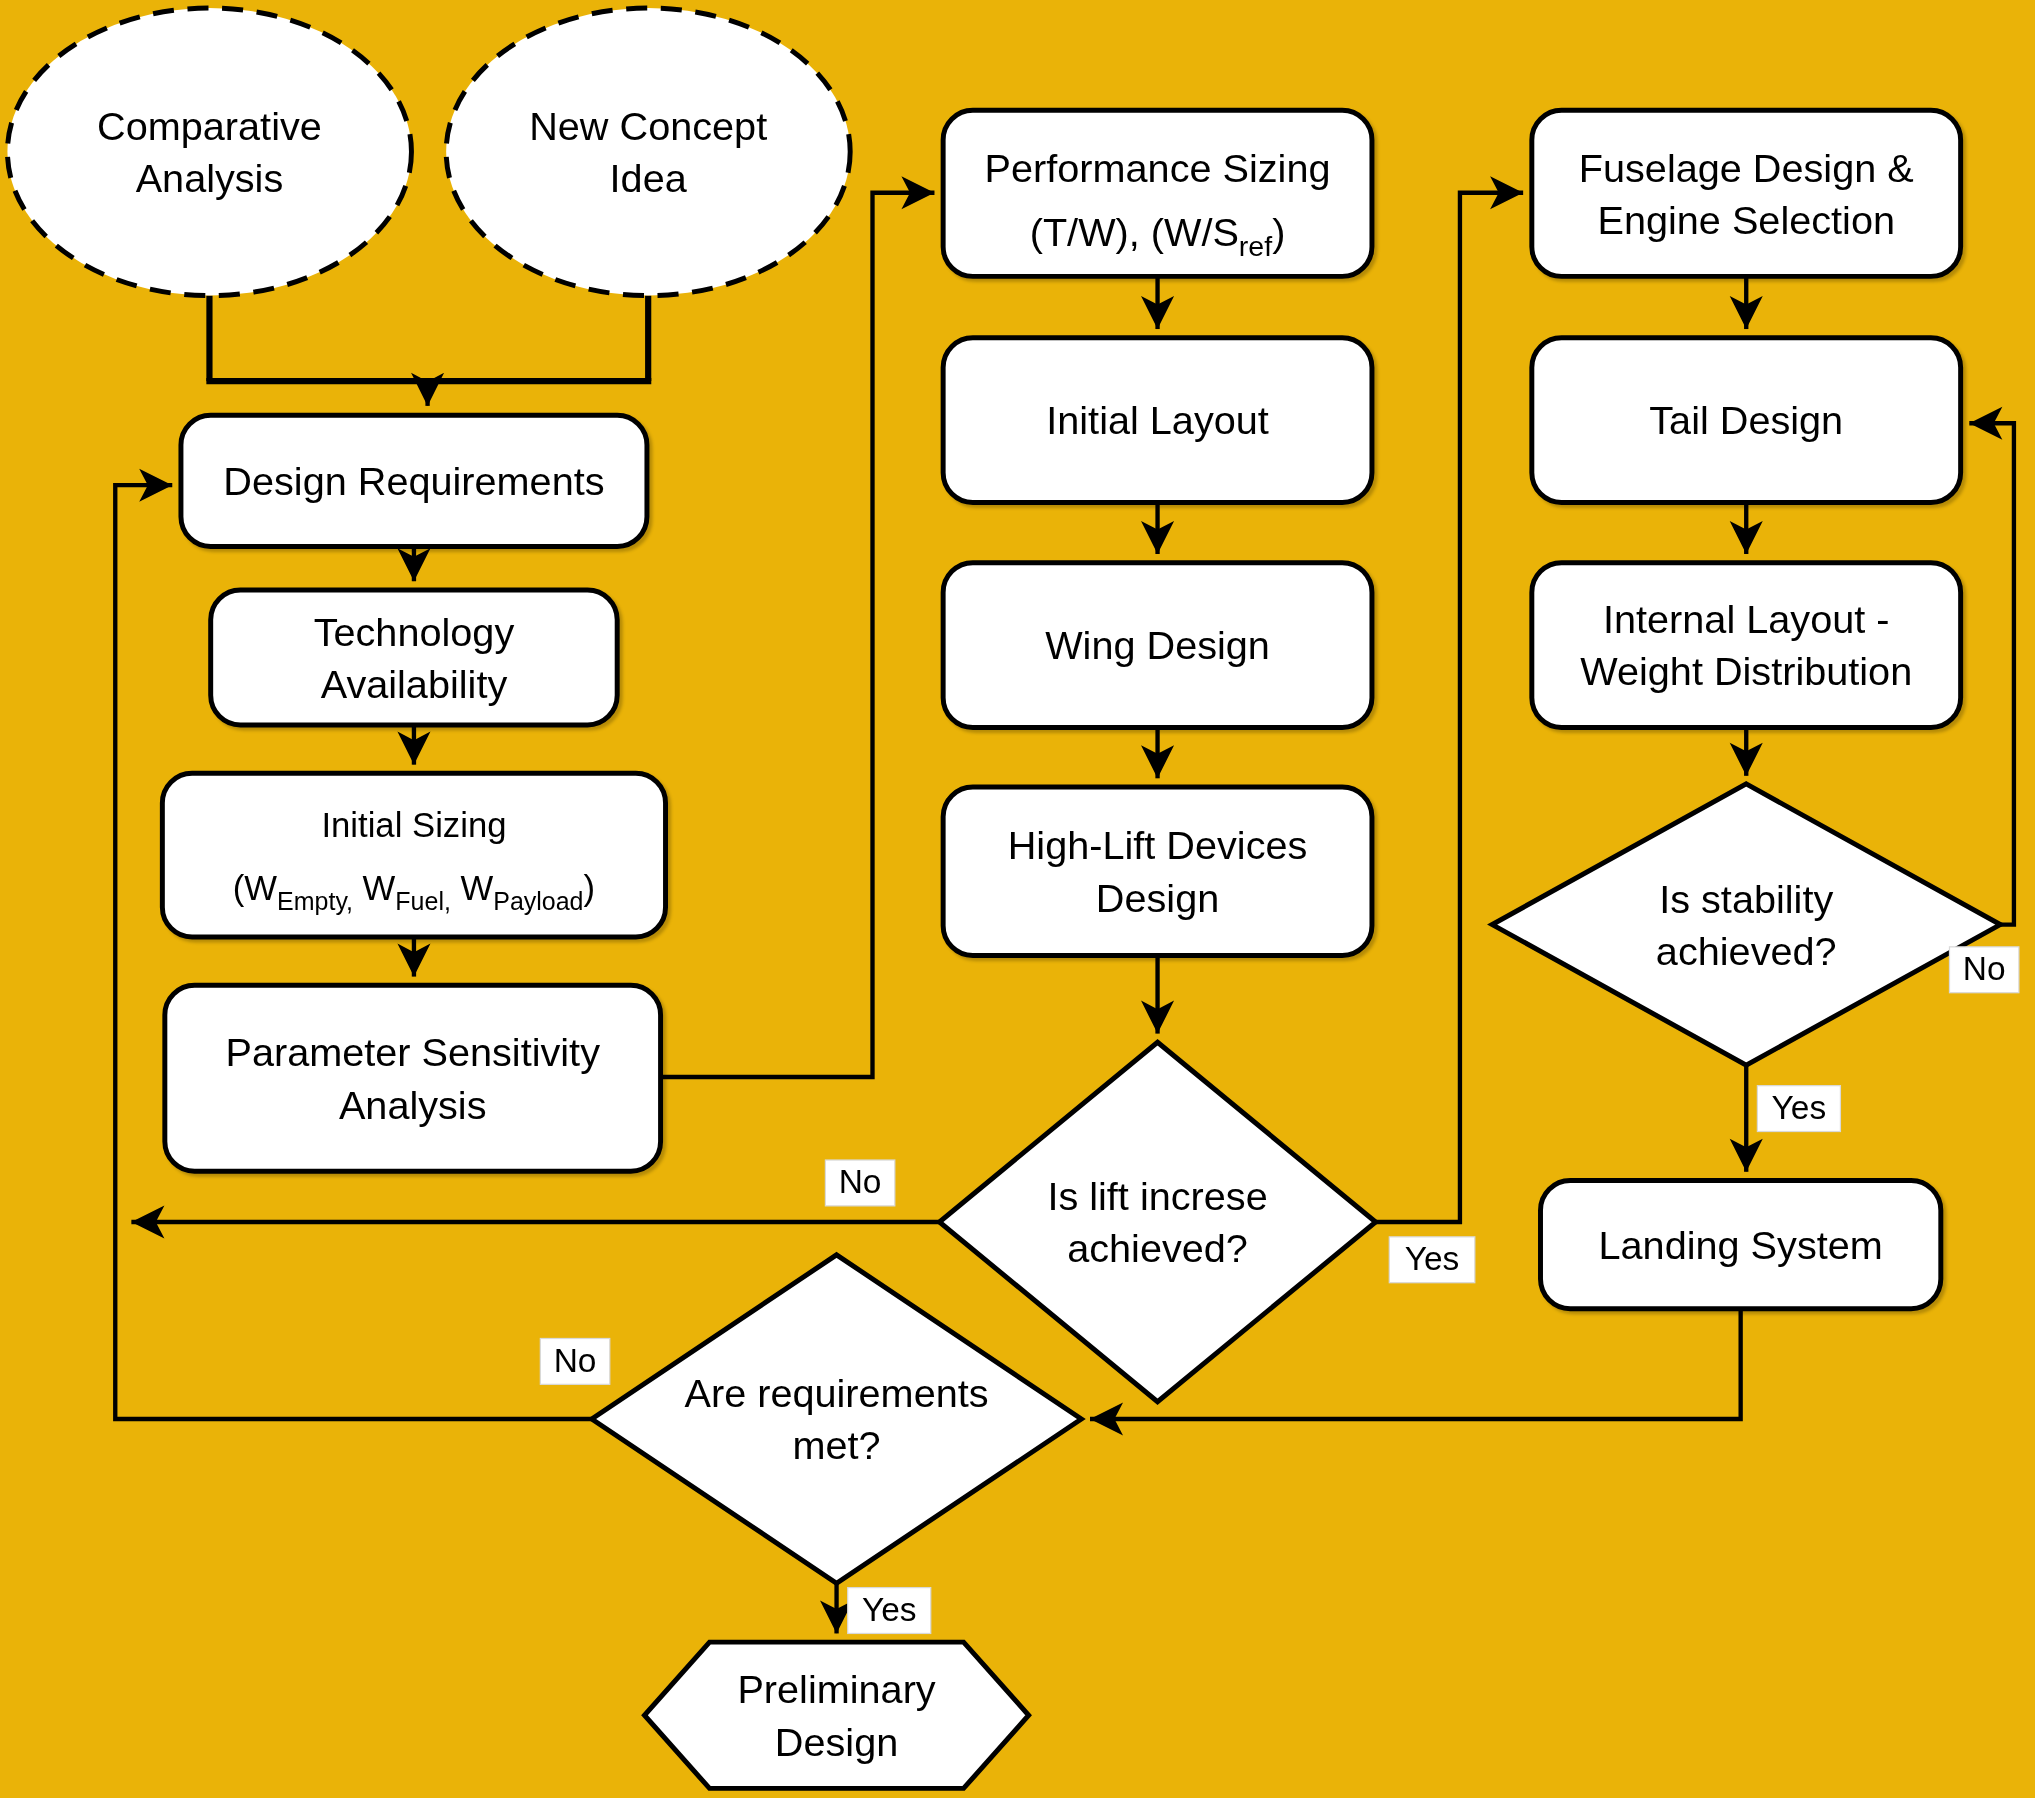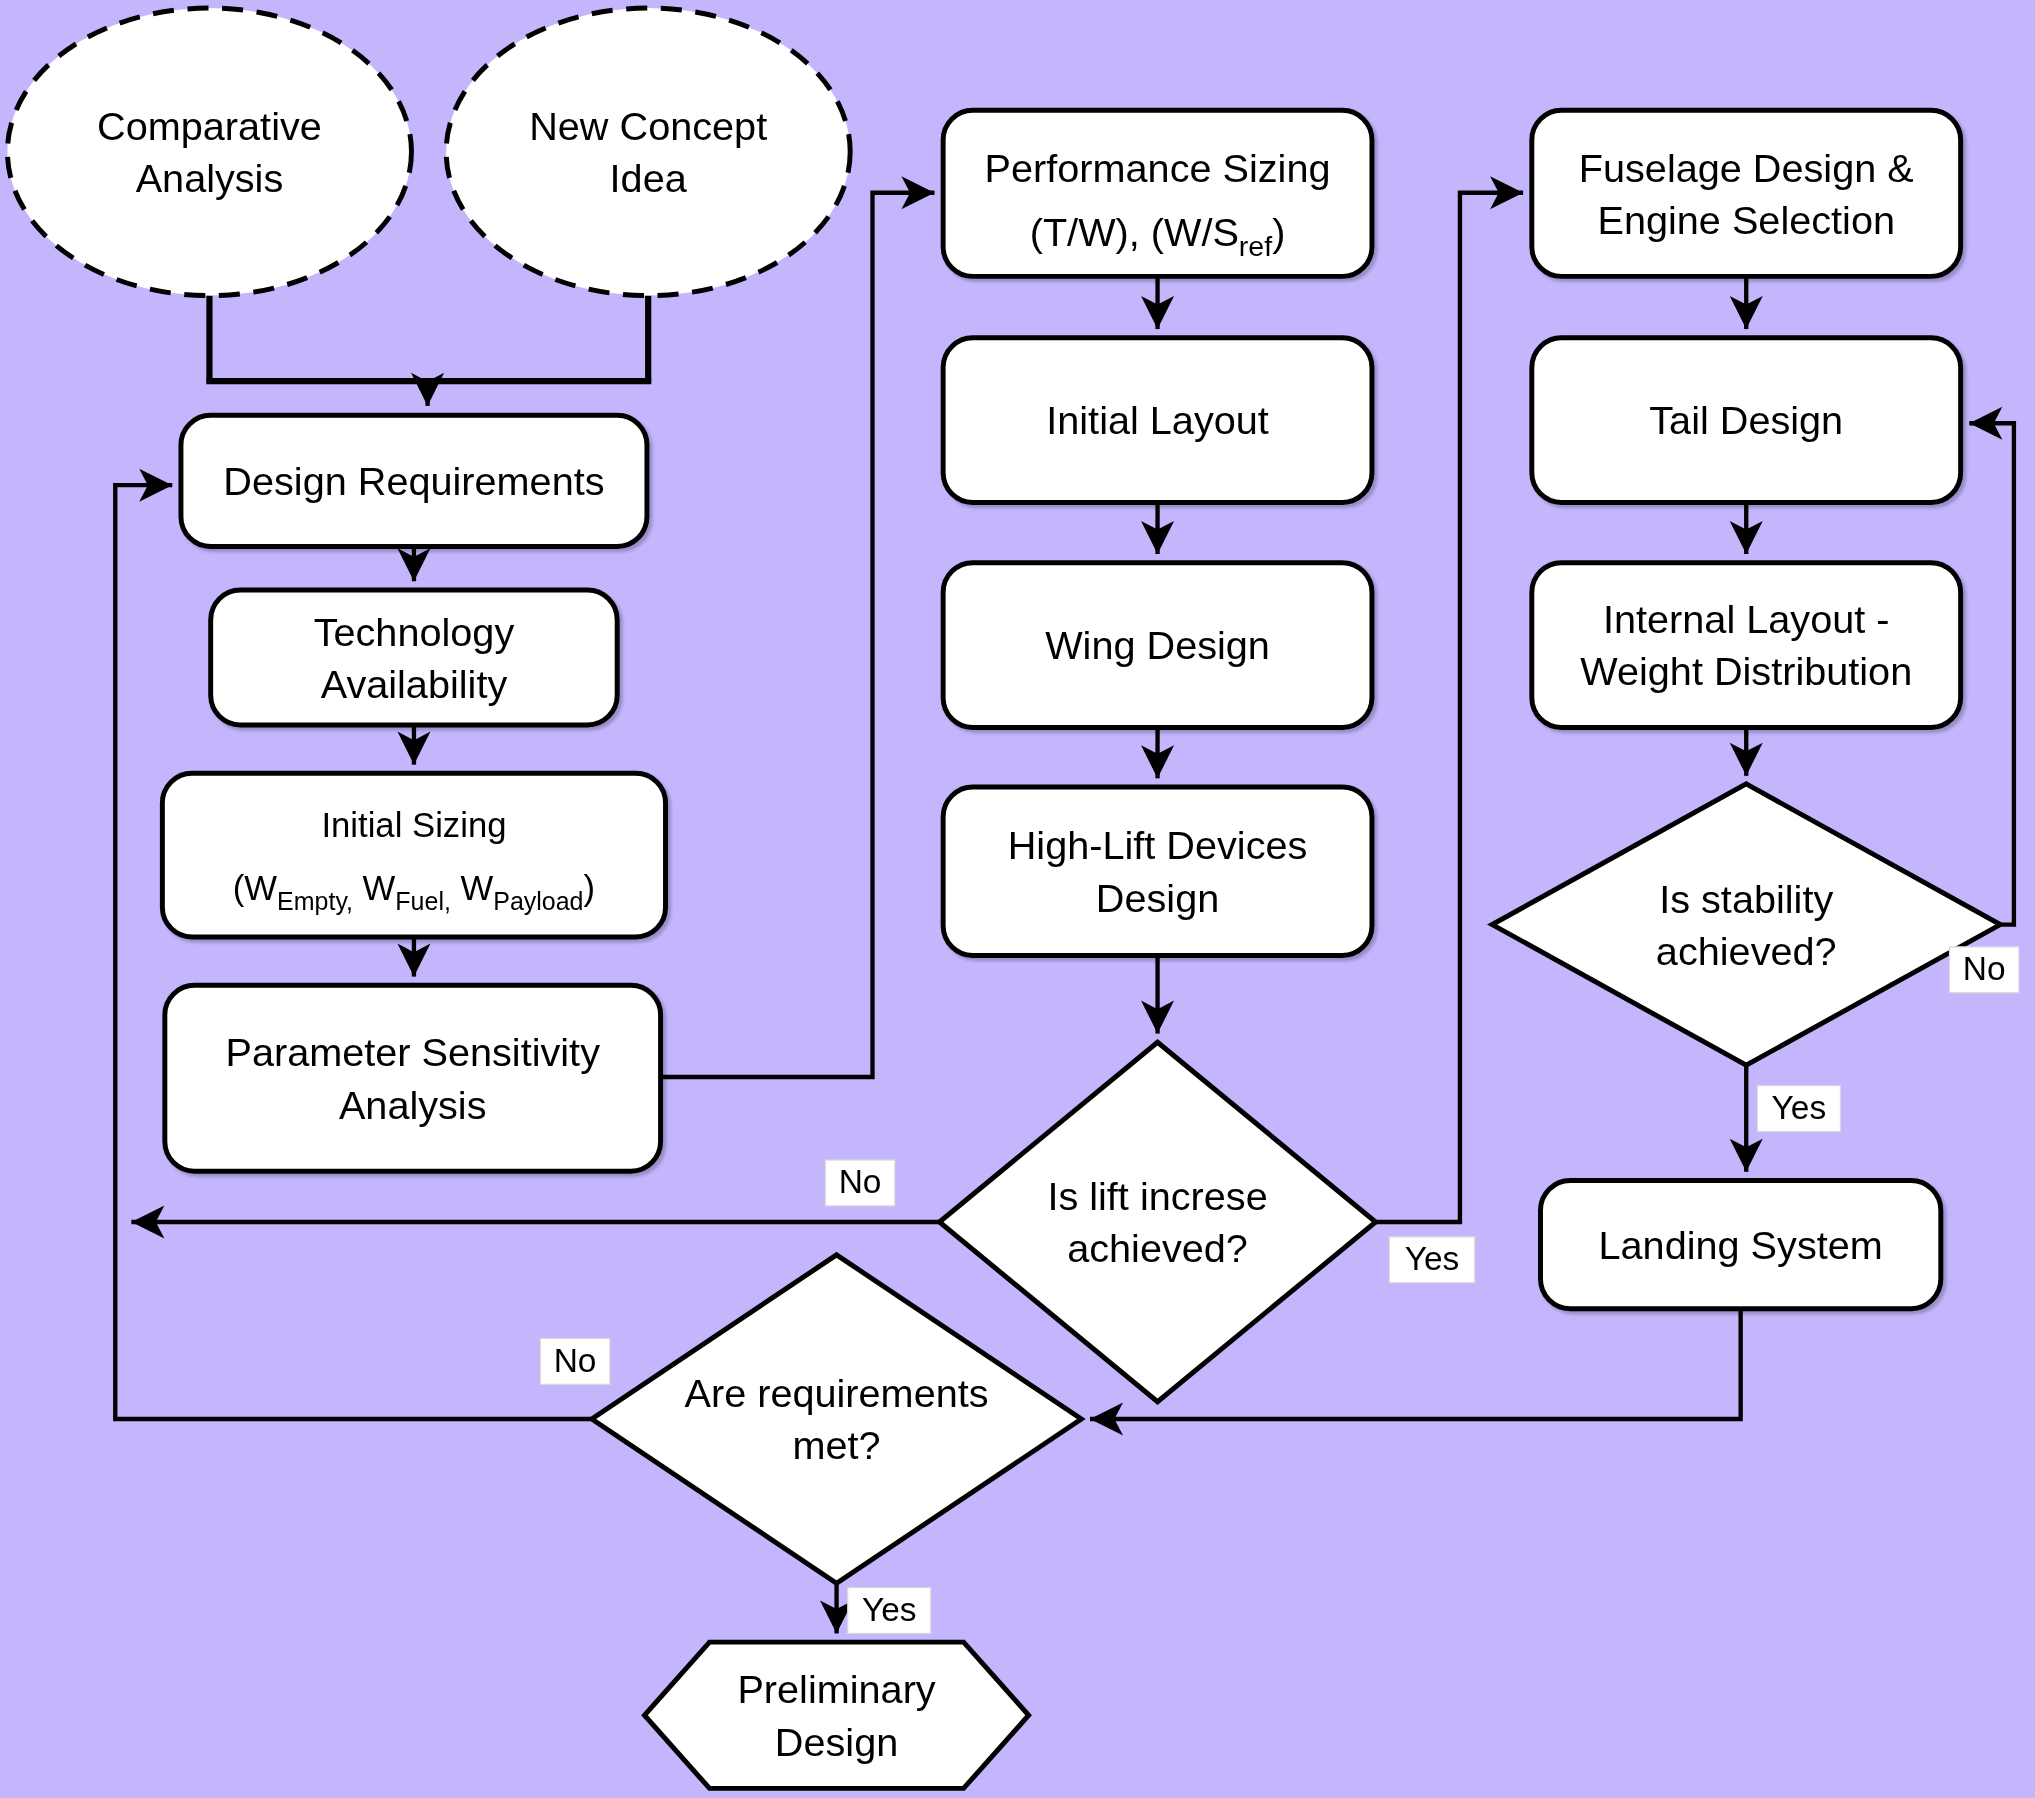--- a/index.html
+++ b/index.html
@@ -2,21 +2,21 @@
 <html style="font-size:10px"><head>
 <meta charset="utf-8">
 <style>
   html, body {
     margin: 0;
     padding: 0;
     background: #ffffff;
   }
   .diagram-wrap {
     width: 100%;
-    background: #c4b5fd;
+    background: #eab308;
   }
   svg {
     display: block;
     width: 100%;
     height: auto;
     font-family: "Liberation Sans", "DejaVu Sans", sans-serif;
   }
   .shape {
     fill: #ffffff;
     stroke: #000000;

